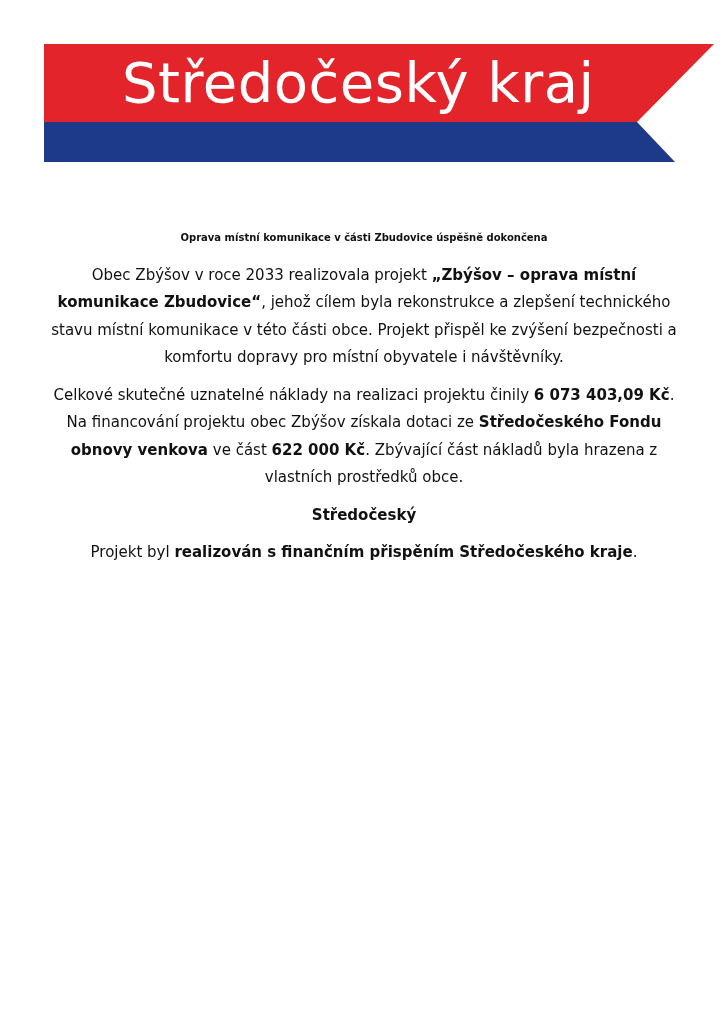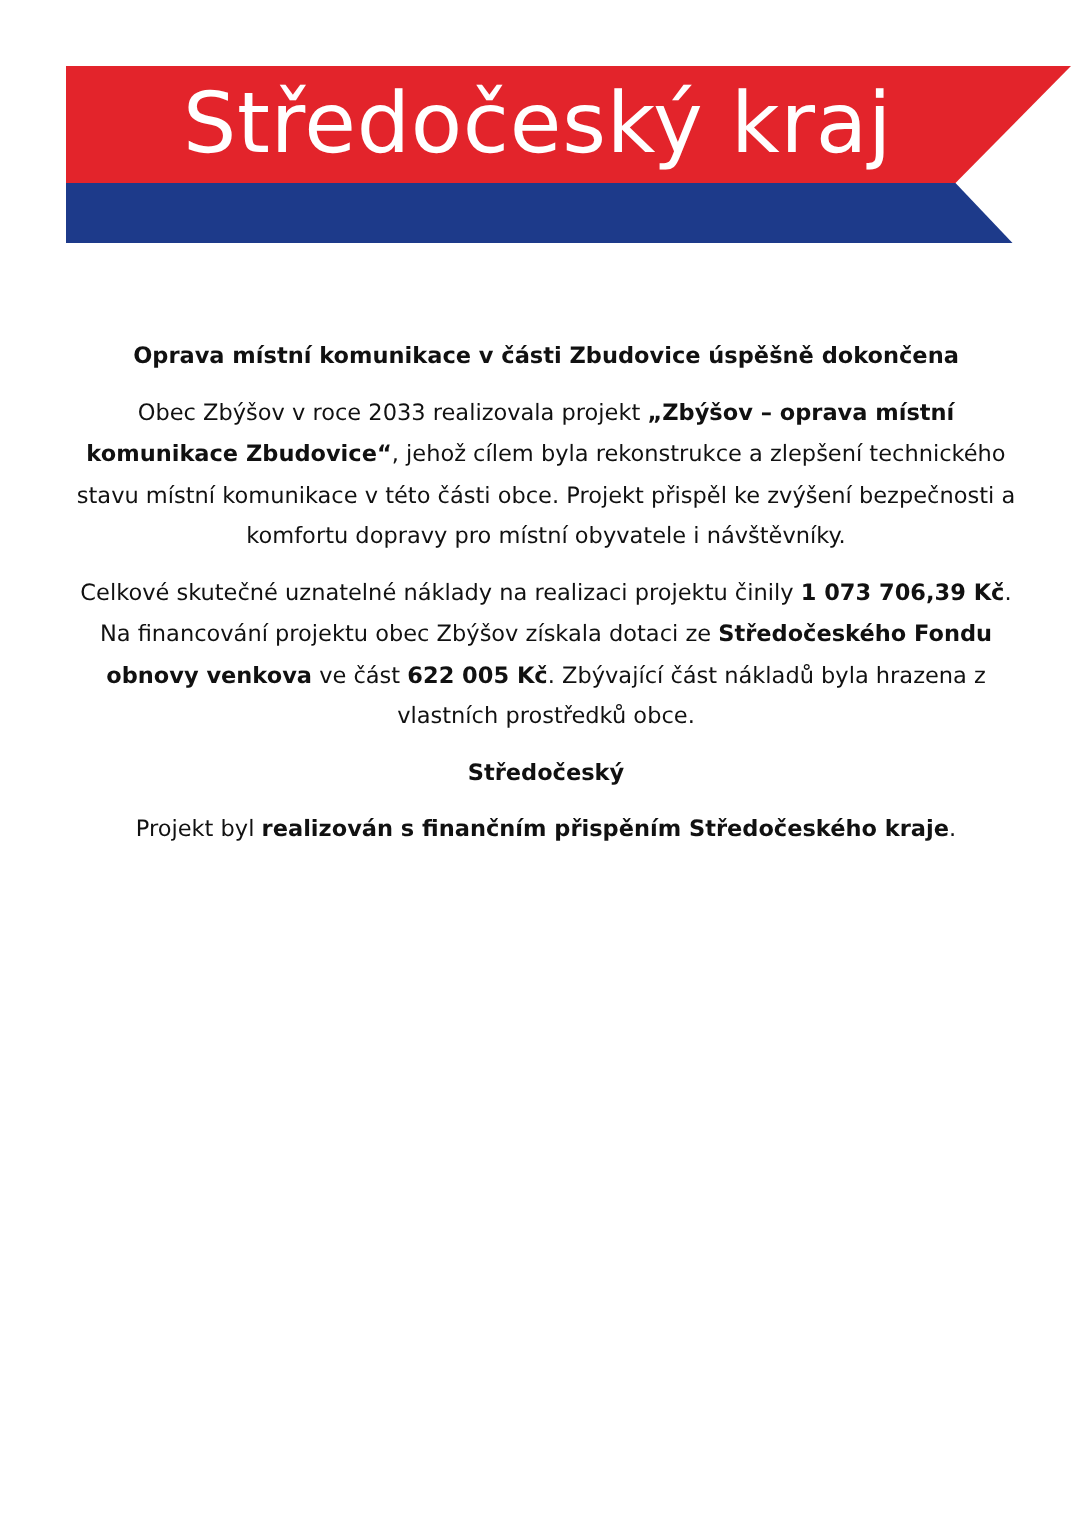--- a/index.html
+++ b/index.html
@@ -48,21 +48,21 @@
       width: 640px;
       text-align: center;
       font-size: 15px;
       line-height: 27.5px;
     }
     .content p {
       margin: 0;
     }
     .heading {
       font-weight: bold;
-      font-size: 15px;
+      font-size: 10px;
       margin-bottom: 10px !important;
     }
     .para {
       margin-bottom: 10px !important;
     }
     .thanks-heading {
       font-weight: bold;
       margin-bottom: 10px !important;
     }
     b { font-weight: bold; }
@@ -79,21 +79,21 @@
 </div>
 
 <div class="content">
   <p class="heading">Oprava místní komunikace v části Zbudovice úspěšně dokončena</p>
 
   <p class="para">
     <span>Obec Zbýšov v roce 2033 realizovala projekt </span><b>„Zbýšov – oprava místní komunikace Zbudovice“</b><span>, jehož cílem byla rekonstrukce a zlepšení technického stavu místní komunikace v této části obce. Projekt přispěl ke zvýšení bezpečnosti a komfortu dopravy pro místní obyvatele i návštěvníky.</span>
   </p>
 
   <p class="para">
-    <span>Celkové skutečné uznatelné náklady na realizaci projektu činily </span><b>1 073 706,39 Kč</b><span>. Na financování projektu obec Zbýšov získala dotaci ze </span><b>Středočeského Fondu obnovy venkova</b><span> ve část </span><b>622 005 Kč</b><span>. Zbývající část nákladů byla hrazena z vlastních prostředků obce.</span>
+    <span>Celkové skutečné uznatelné náklady na realizaci projektu činily </span><b>6 073 403,09 Kč</b><span>. Na financování projektu obec Zbýšov získala dotaci ze </span><b>Středočeského Fondu obnovy venkova</b><span> ve část </span><b>622 000 Kč</b><span>. Zbývající část nákladů byla hrazena z vlastních prostředků obce.</span>
   </p>
 
 
   <p class="thanks-heading">Středočeský</p>
 
   <p>
     <span>Projekt byl </span><b>realizován s finančním přispěním Středočeského kraje</b><span>.</span>
   </p>
 </div>
 

